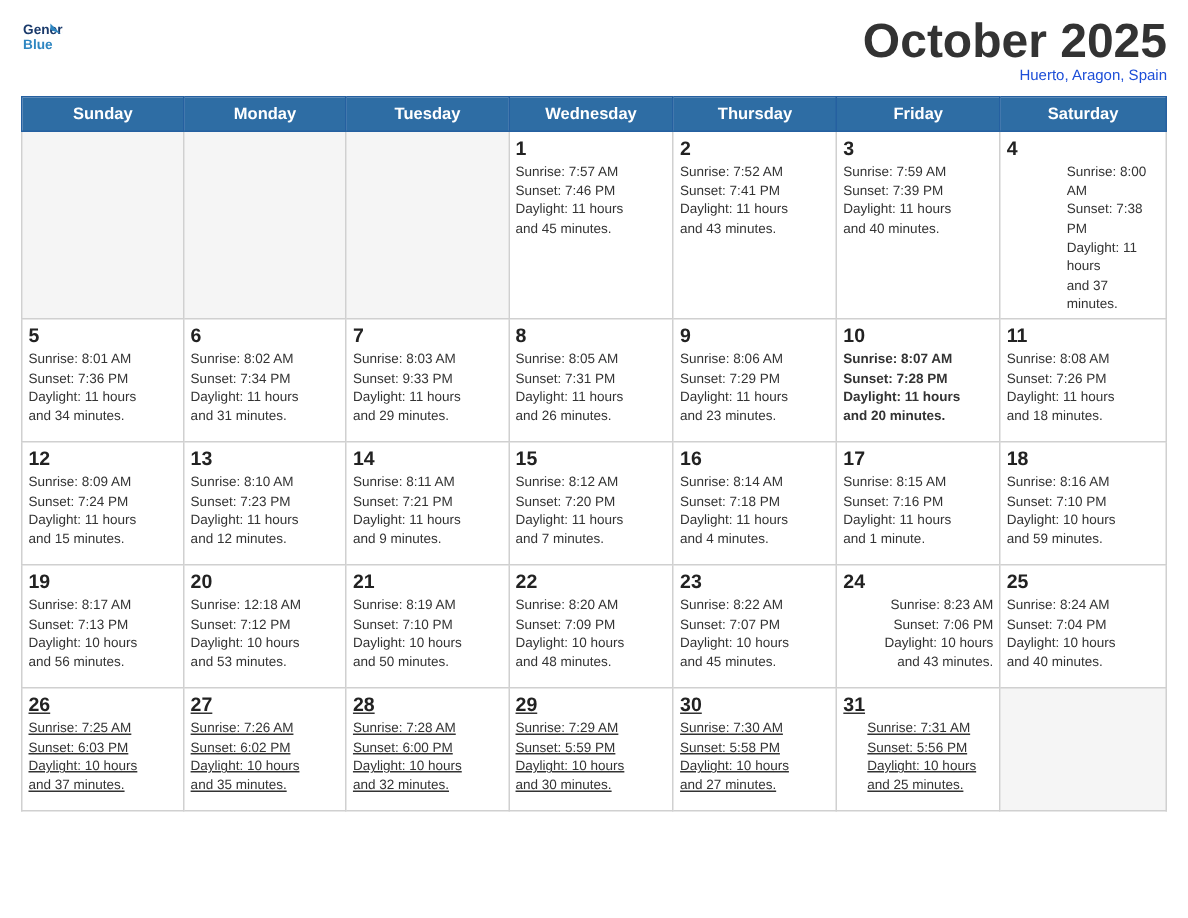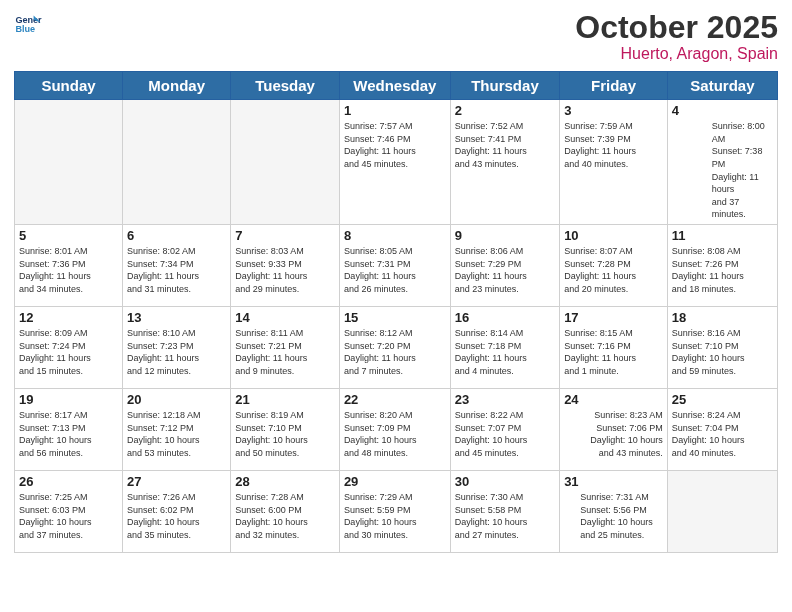--- a/index.html
+++ b/index.html
@@ -33,32 +33,32 @@
     .title-block {
       text-align: right;
     }
     .month-title {
       font-size: 32px;
       font-weight: bold;
       color: #333;
       line-height: 1.1;
     }
     .subtitle {
-      font-size: 16px;
-      color: #be185d;
+      font-size: 10px;
+      color: #1d4ed8;
     }
     .calendar {
       width: 100%;
       border-collapse: collapse;
       border: 1px solid #ccc;
     }
     .calendar th {
       background: #2e6da4;
       color: #fff;
-      font-size: 15px;
+      font-size: 11px;
       font-weight: bold;
       padding: 5px 4px;
       text-align: center;
       border: 1px solid #2560a0;
     }
     .calendar td {
       width: 113px;
       vertical-align: top;
       border: 1px solid #d0d0d0;
       padding: 3px 4px;
@@ -68,20 +68,21 @@
       background: #fff;
     }
     .calendar td.empty {
       background: #f5f5f5;
     }
     .calendar tr:last-child td {
       background: #f5f5f5;
     }
     .calendar tr:last-child td.has-data {
       background: #fff;
+      text-decoration: underline;
     }
     .day-number {
       font-size: 13px;
       font-weight: bold;
       color: #222;
       margin-bottom: 2px;
     }
     .day-info {
       font-size: 9px;
       color: #333;
@@ -183,21 +184,21 @@
           </td>
           <td>
             <div class="day-number">9</div>
             <div class="day-info" style="white-space: pre-line;">Sunrise: 8:06 AM
 Sunset: 7:29 PM
 Daylight: 11 hours
 and 23 minutes.</div>
           </td>
           <td>
             <div class="day-number">10</div>
-            <div class="day-info" style="white-space: pre-line;">Sunrise: 8:07 AM
+            <div class="day-info" style="white-space: pre-line; font-weight: bold;">Sunrise: 8:07 AM
 Sunset: 7:28 PM
 Daylight: 11 hours
 and 20 minutes.</div>
           </td>
           <td>
             <div class="day-number">11</div>
             <div class="day-info" style="white-space: pre-line;">Sunrise: 8:08 AM
 Sunset: 7:26 PM
 Daylight: 11 hours
 and 18 minutes.</div>

